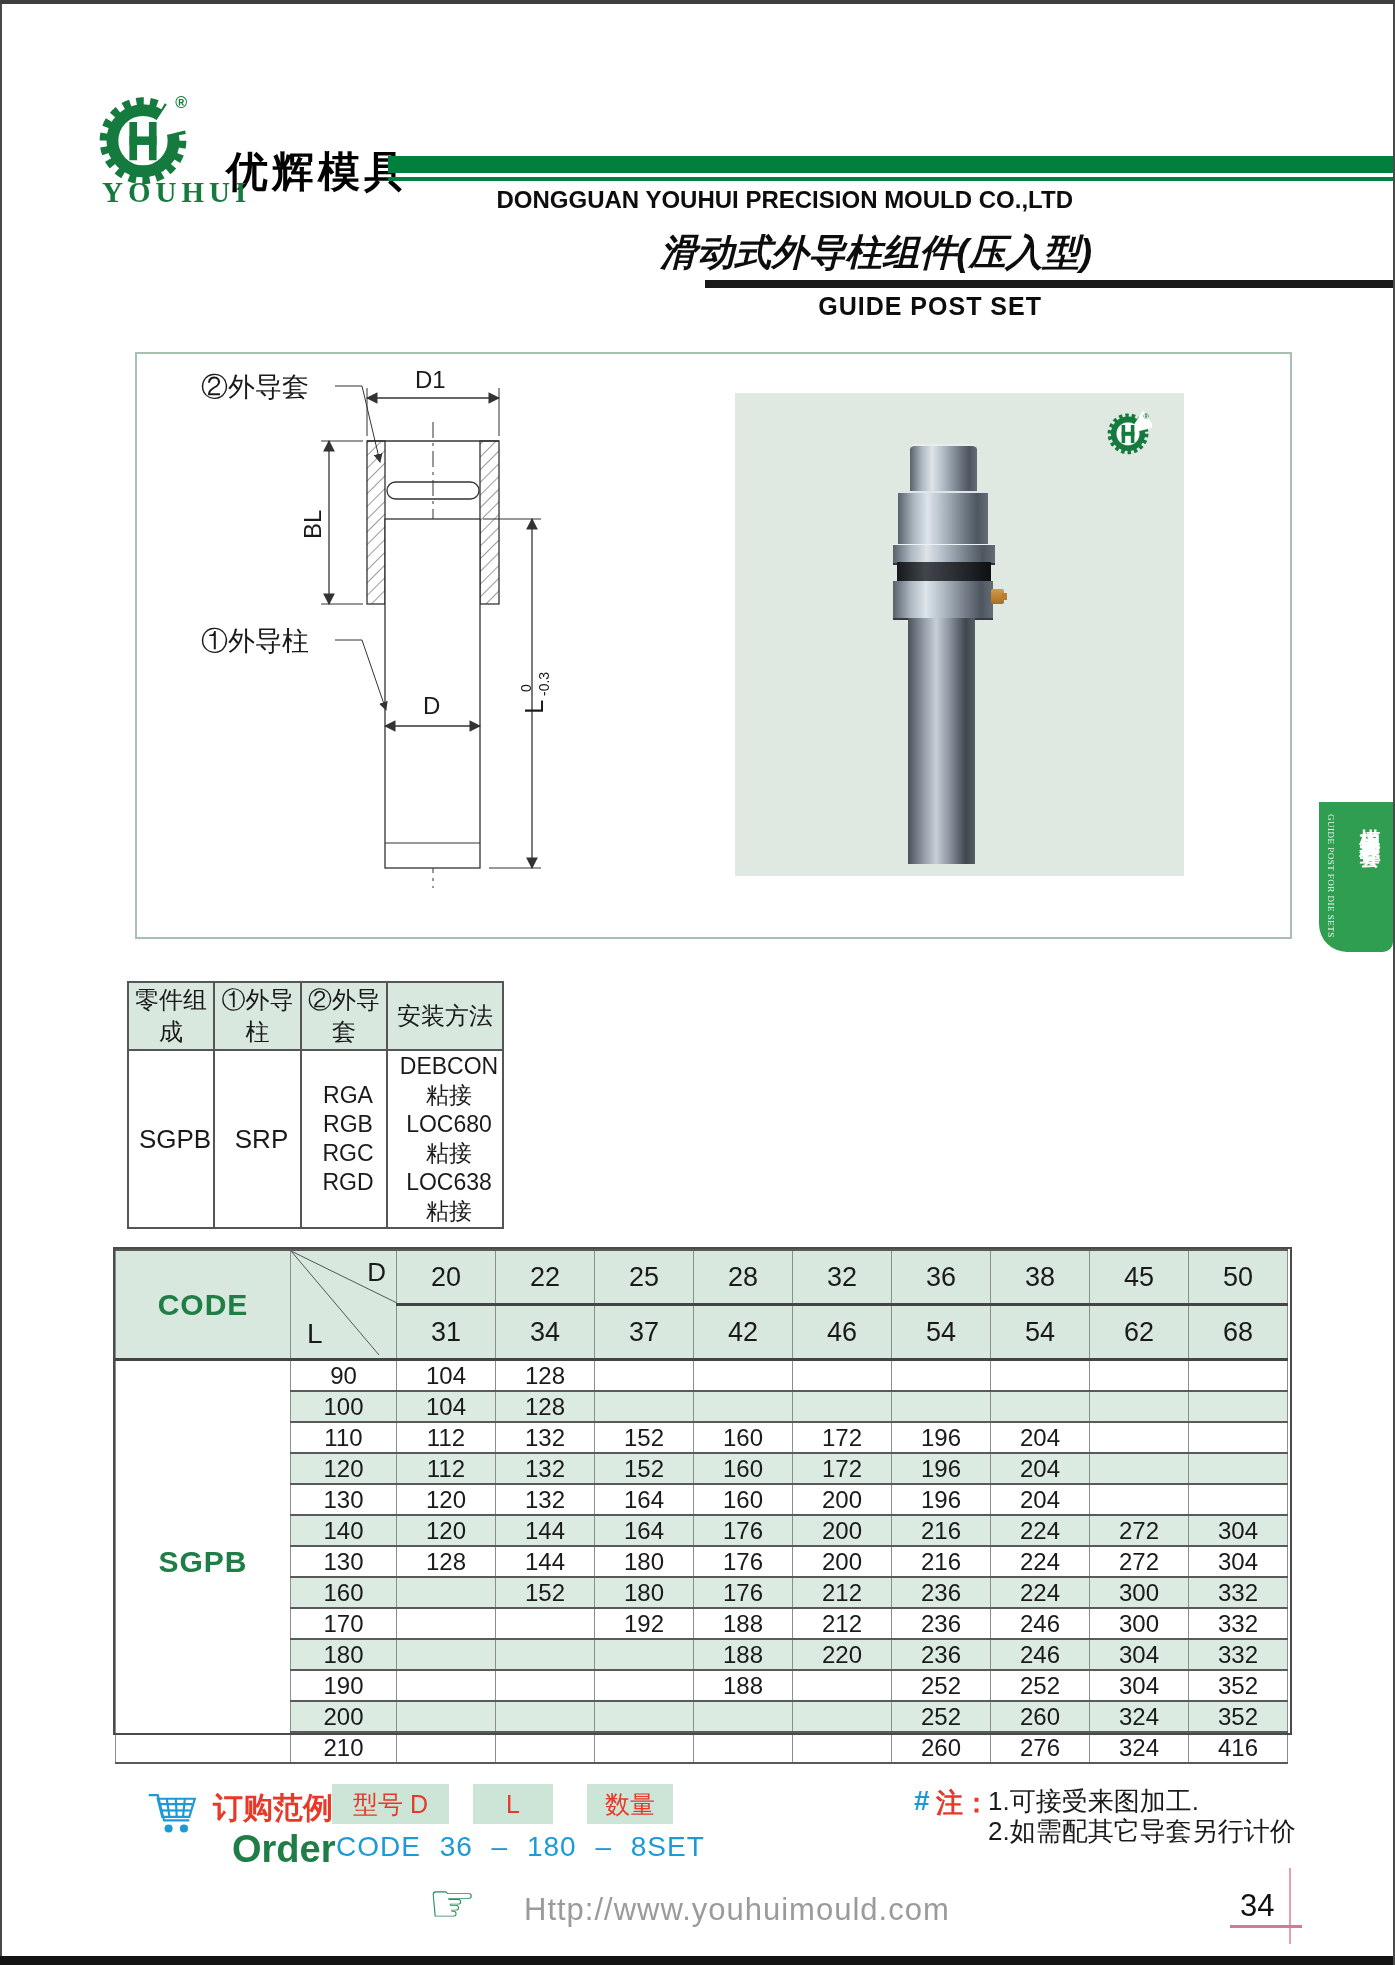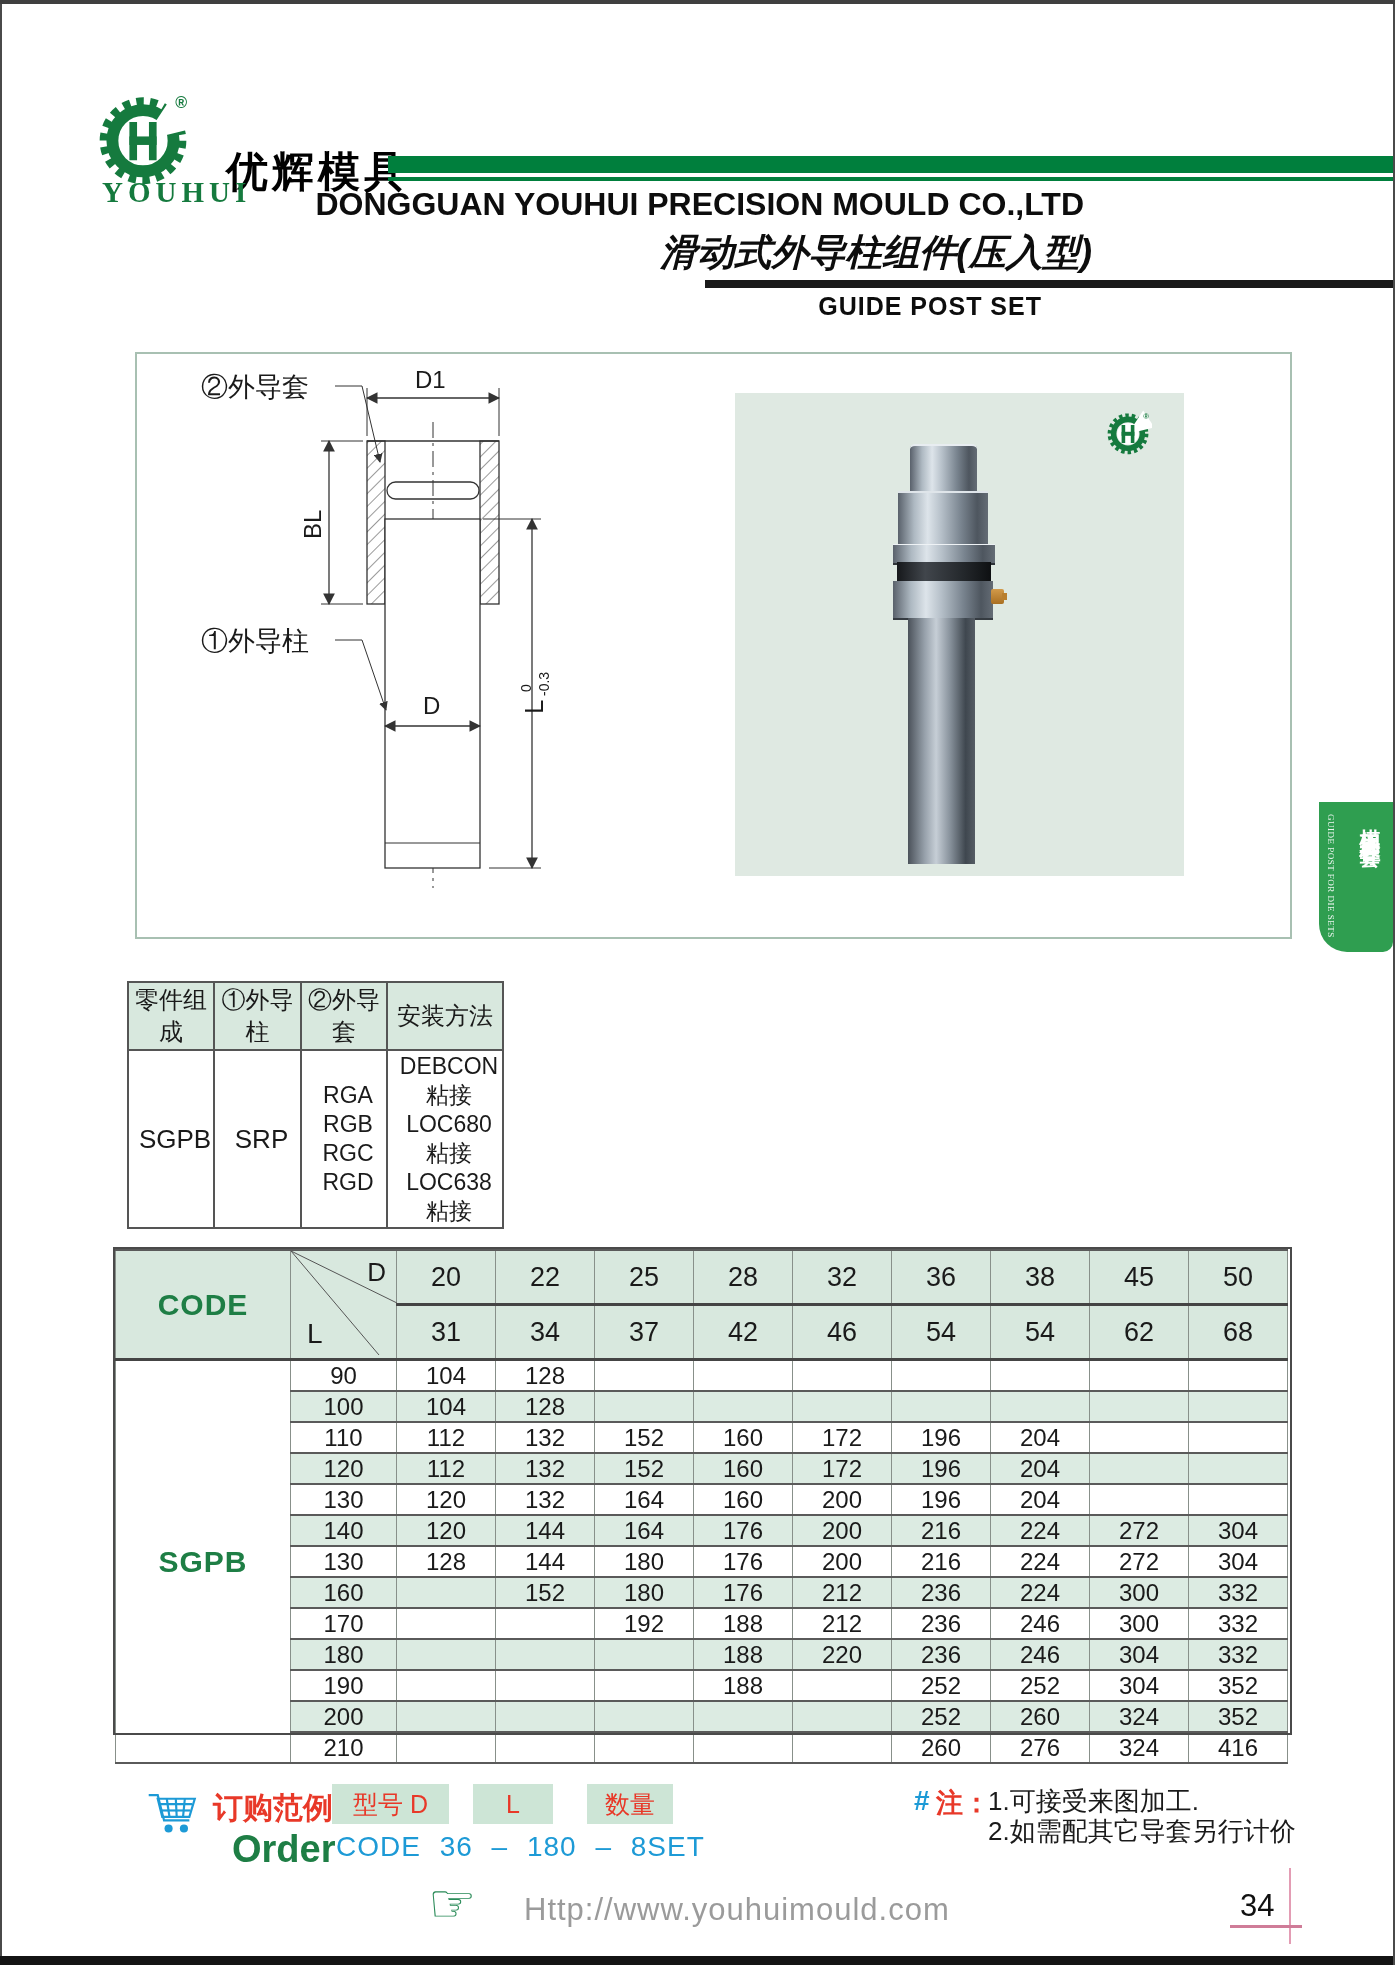--- a/index.html
+++ b/index.html
@@ -12,21 +12,21 @@
   .page::after{content:""; position:absolute; right:0; top:0; bottom:0; width:2px; background:#4a4a4a;}
 
   
   .logo-main{position:absolute; left:92px; top:84px; width:102px; height:102px;}
   .brand-cn{position:absolute; left:226px; top:140px; font-size:42px; font-weight:800; letter-spacing:4px; color:#000000;}
   .brand-en{position:absolute; left:102px; top:172px; font-size:29px; font-weight:bold; letter-spacing:5px;
             color:#157a3e; font-family:"Liberation Serif", serif;}
   .company-cn{position:absolute; right:330px; top:92px; font-size:41px; font-weight:800; letter-spacing:2px; color:#0d0d0d; white-space:nowrap;}
   .gbar1{position:absolute; left:388px; right:2px; top:152px; height:17px; background:#007f3d;}
   .gbar2{position:absolute; left:388px; right:2px; top:173px; height:4px; background:#007f3d;}
-  .company-en{position:absolute; right:311px; top:182px; font-size:32px; font-weight:bold; color:#0d0d0d; white-space:nowrap;}
+  .company-en{position:absolute; right:322px; top:182px; font-size:24px; font-weight:bold; color:#0d0d0d; white-space:nowrap;}
   .title-cn{position:absolute; right:303px; top:224px; font-size:37px; font-weight:800; font-style:italic; color:#0d0d0d; white-space:nowrap;}
   .title-bar{position:absolute; left:705px; right:2px; top:276px; height:8px; background:#1a1a1a;}
   .title-en{position:absolute; right:353px; top:288px; font-size:25px; font-weight:bold; letter-spacing:1px; color:#0d0d0d;}
 
   
   .panel{position:absolute; left:135px; top:348px; width:1157px; height:587px; border:2px solid #a8c0b2; box-sizing:border-box; background:#fff;}
   .techsvg{position:absolute; left:0; top:0;}
   .photo{position:absolute; left:598px; top:39px; width:449px; height:483px; background:#dfe9e2;}
   .photo .gear-sm{position:absolute; right:32px; top:16px; width:48px; height:48px;}
   .metal{background:linear-gradient(90deg,#59616b 0%,#aeb9c2 18%,#dde4ea 33%,#b6c0c9 48%,#79848f 70%,#4e565f 88%,#646c75 100%);}

